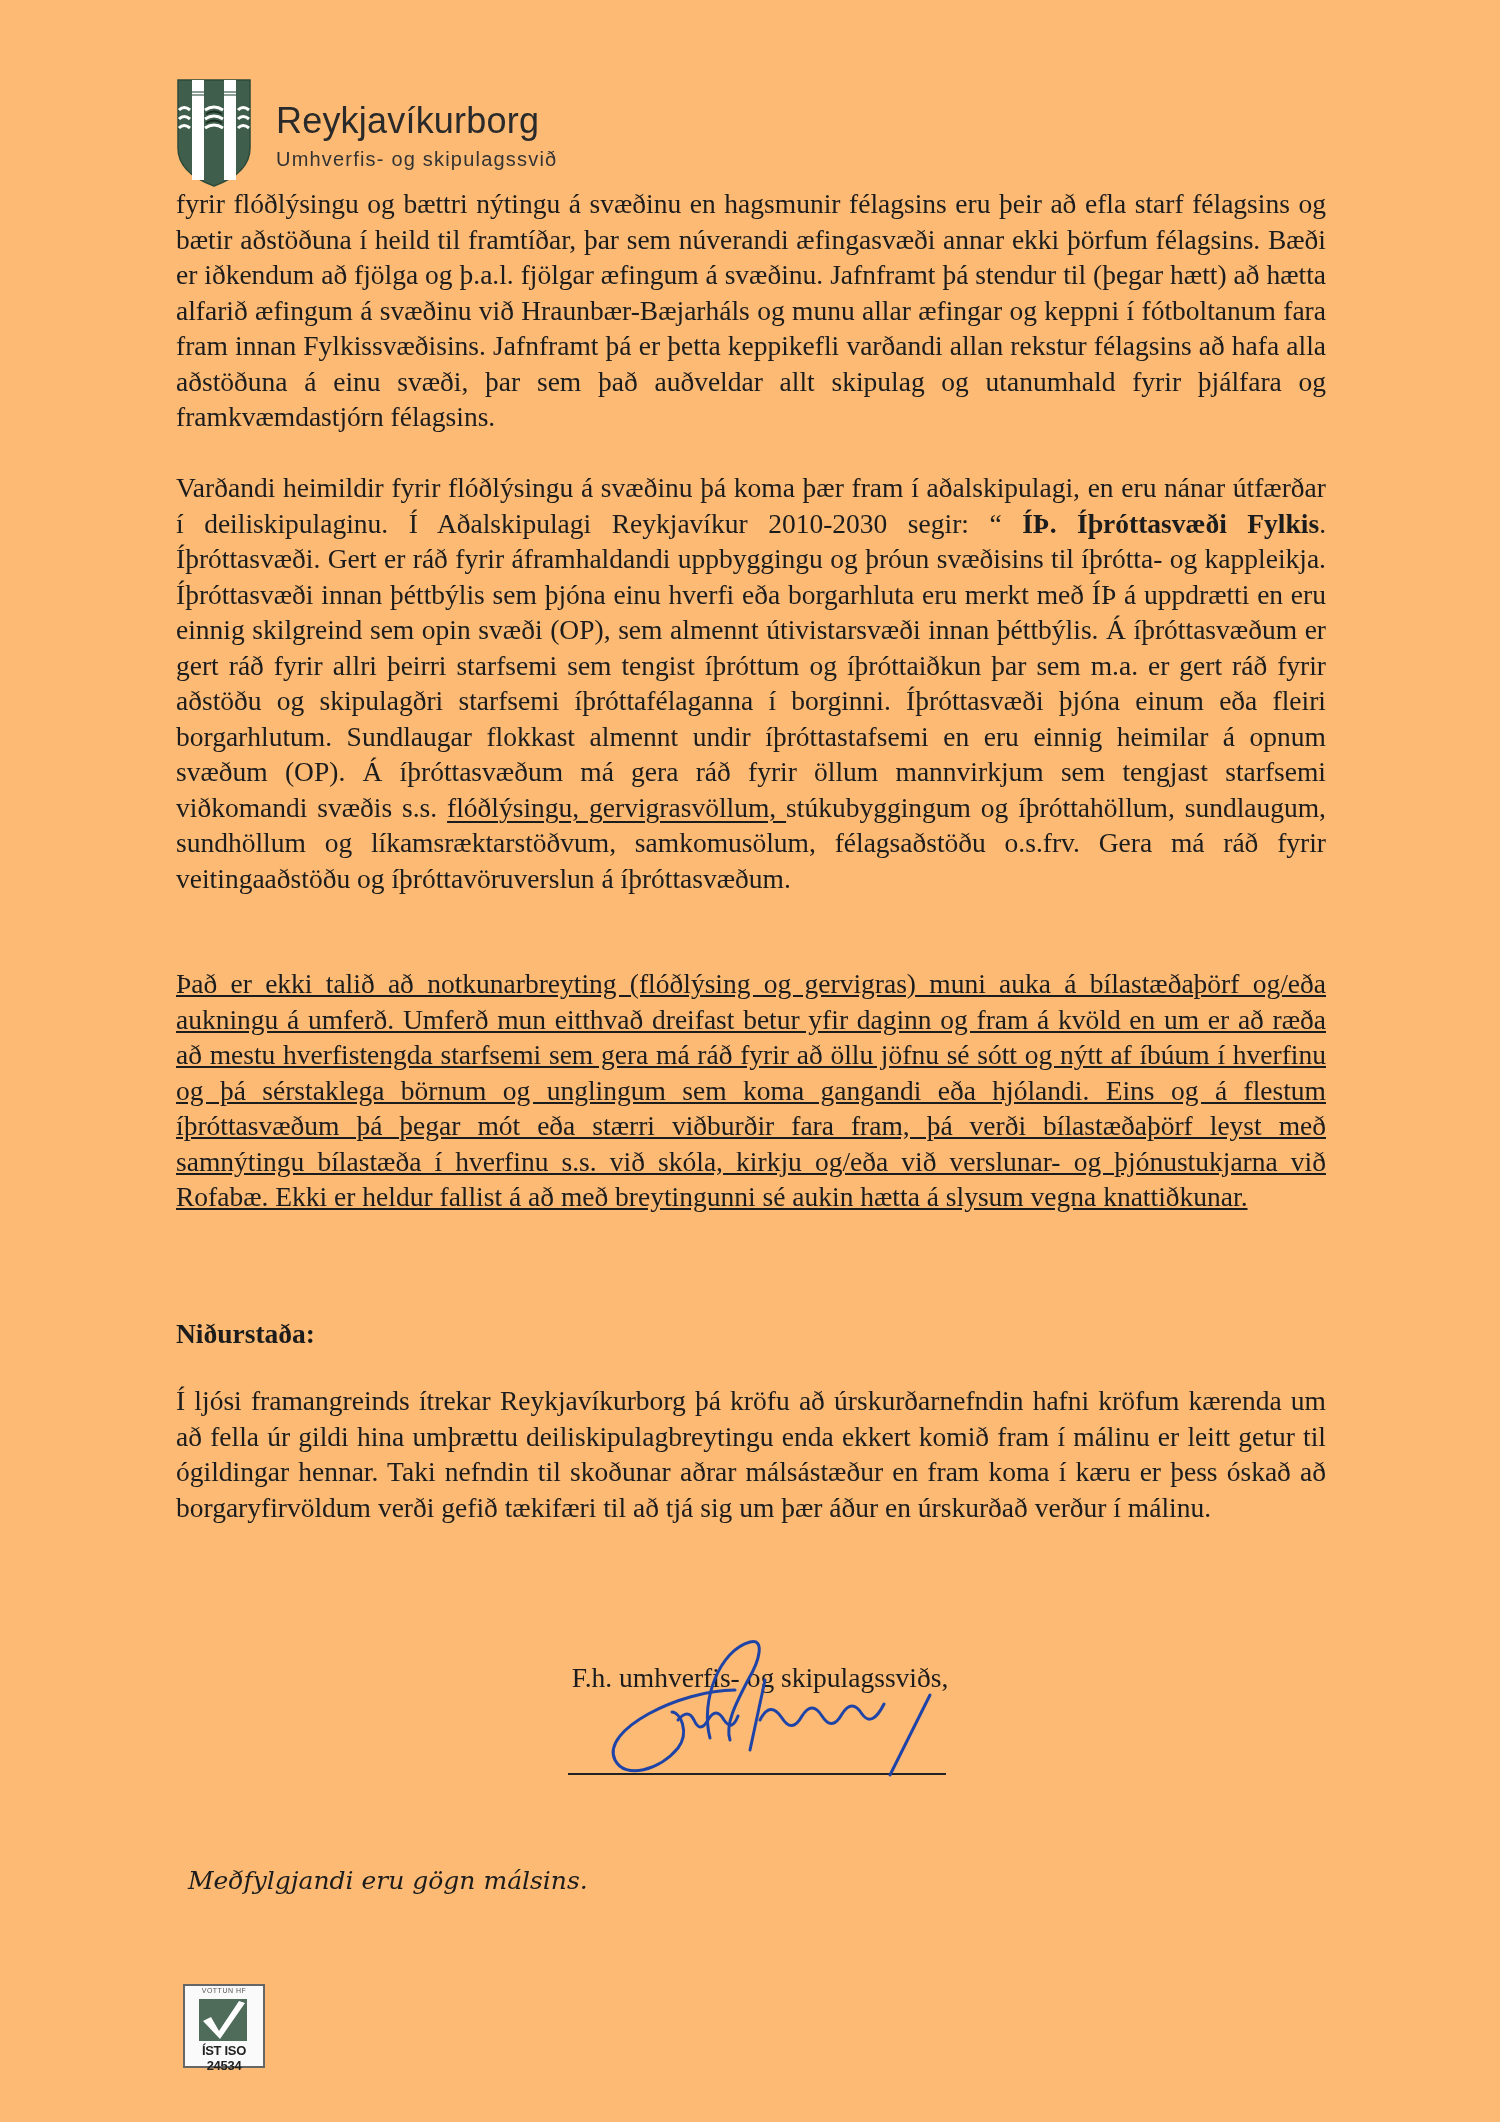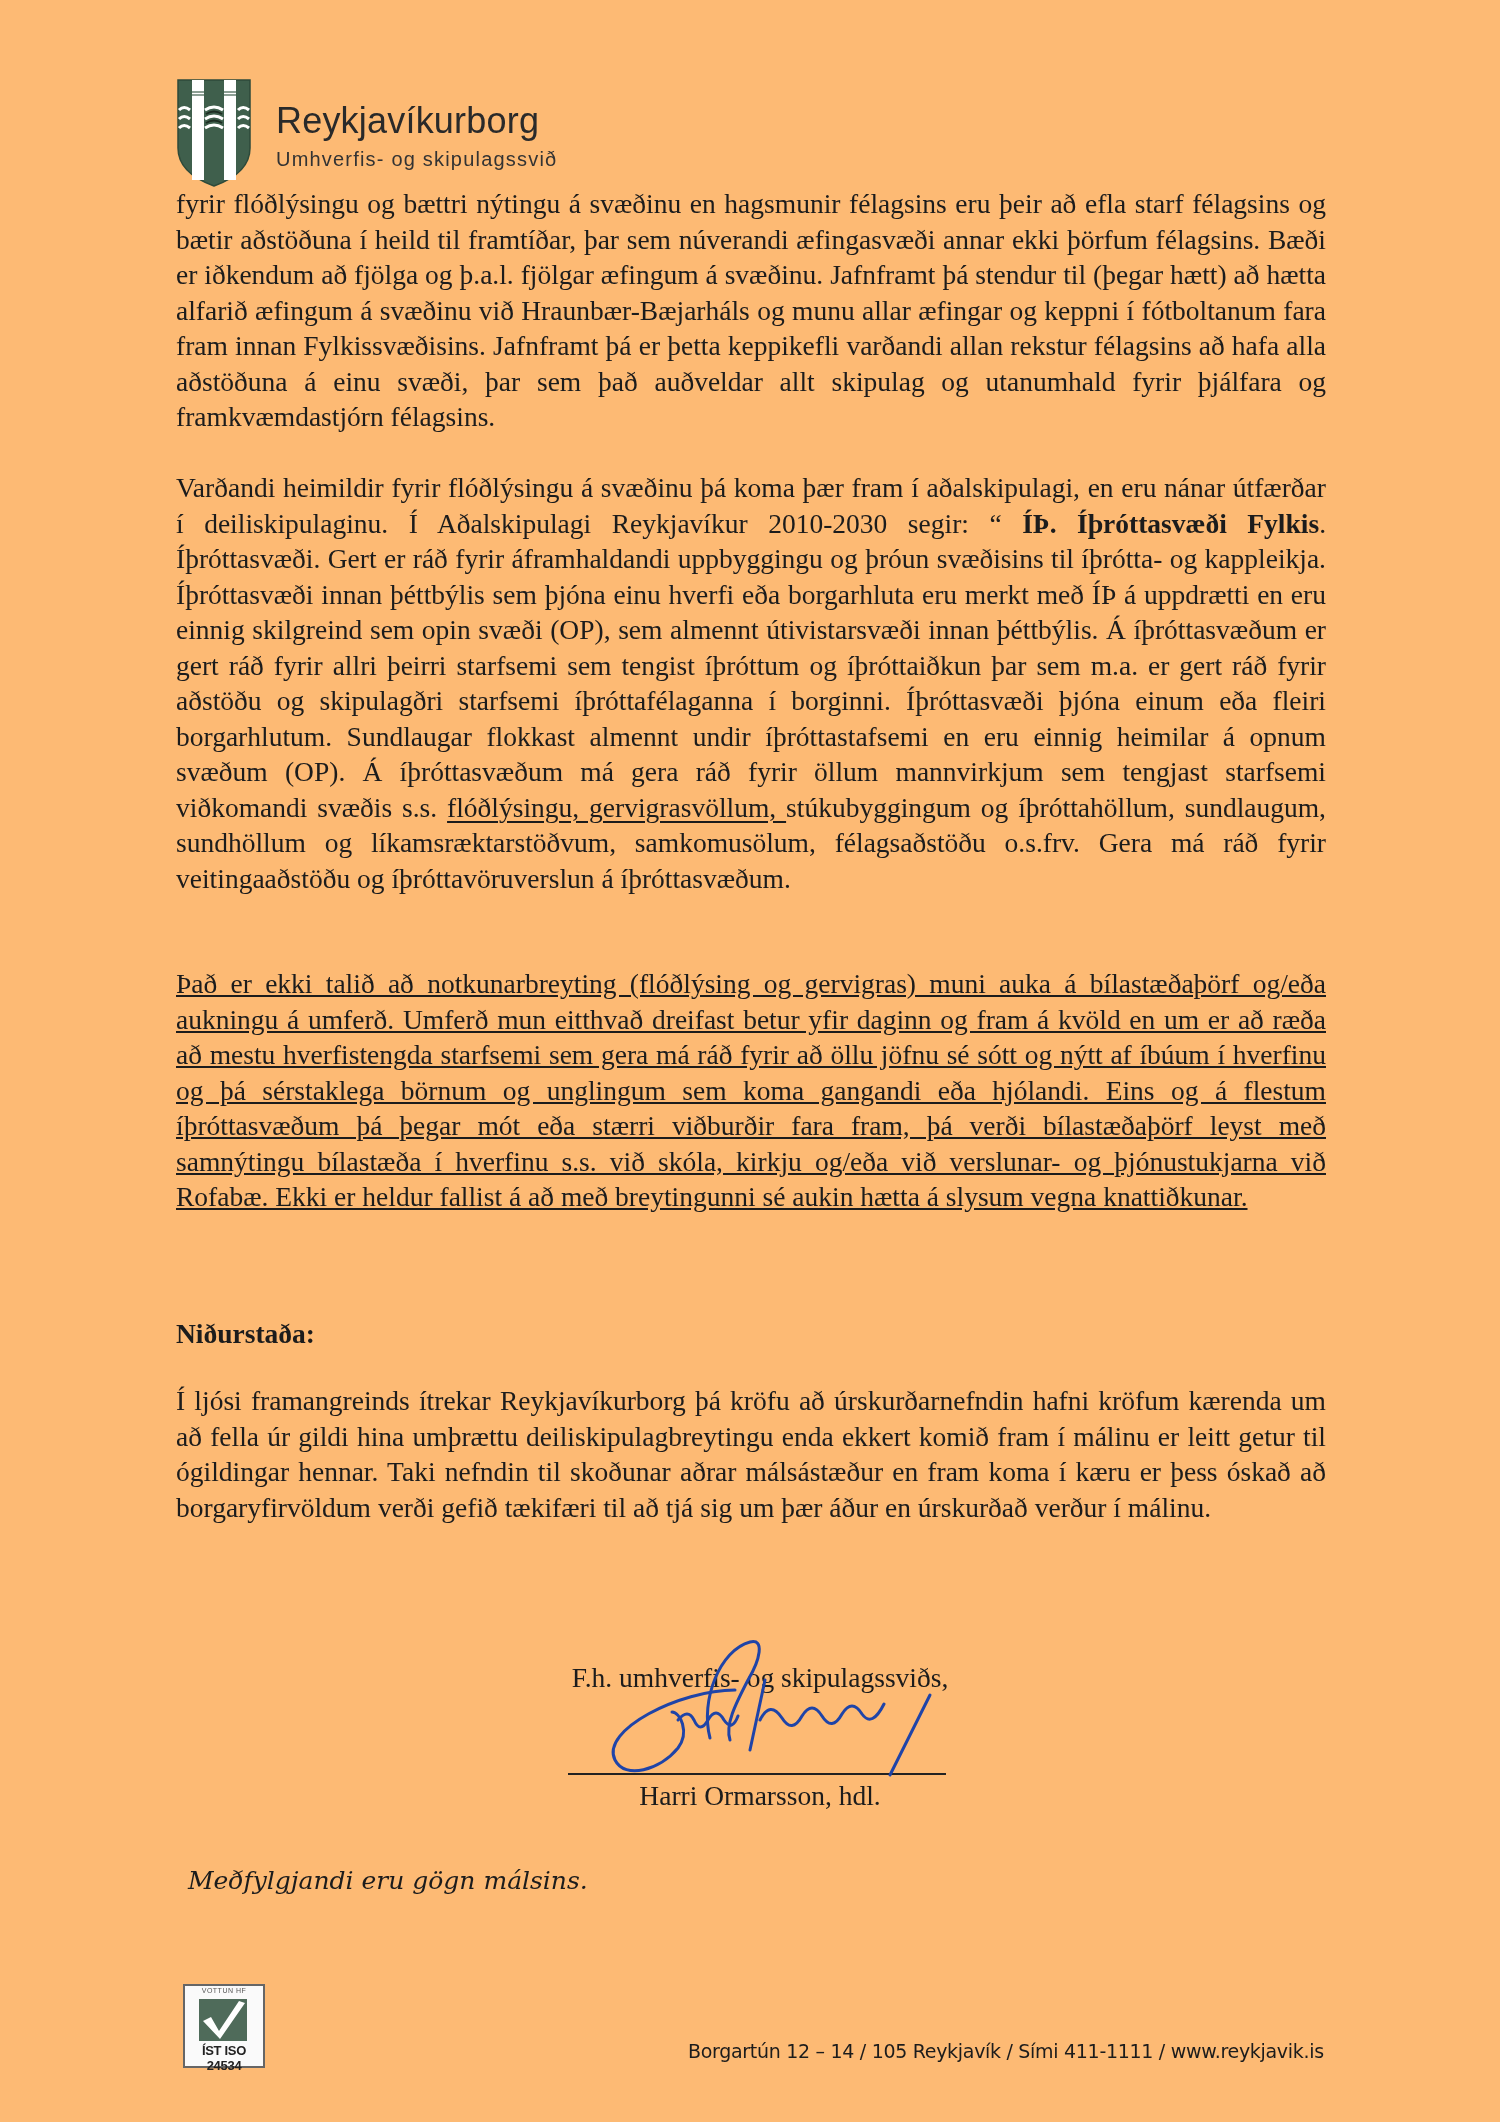--- a/index.html
+++ b/index.html
@@ -88,21 +88,20 @@
 
   <div class="heading">Niðurstaða:</div>
 
   <div class="body-text p4">
     <p>Í ljósi framangreinds ítrekar Reykjavíkurborg þá kröfu að úrskurðarnefndin hafni kröfum kærenda um að fella úr gildi hina umþrættu deiliskipulagbreytingu  enda ekkert komið fram í málinu er leitt getur til ógildingar hennar.  Taki nefndin til skoðunar aðrar málsástæður en fram koma í kæru er þess óskað að borgaryfirvöldum verði gefið tækifæri til að tjá sig um þær áður en úrskurðað verður í málinu.</p>
   </div>
 
   <div class="sig-block">
     <div class="sig-line1">F.h. umhverfis- og skipulagssviðs,</div>
     <div class="sig-rule"></div>
-    <div class="sig-name">Harri Ormarsson, hdl.</div>
     <svg class="signature-scribble" viewBox="0 0 420 170">
       <g fill="none" stroke="#1f44a8" stroke-width="3" stroke-linecap="round" stroke-linejoin="round">
         <path d="M150 118 C 140 80, 160 30, 190 22 C 205 18, 200 40, 188 60 C 175 85, 165 105, 170 120"></path>
         <path d="M175 70 C 120 70, 40 110, 55 140 C 65 160, 100 150, 118 128 C 130 112, 120 92, 112 92"></path>
         <path d="M118 100 q 10 -12 16 0 q 6 14 14 0 q 8 -14 16 0 q 8 12 14 -4"></path>
         <path d="M190 130 L 205 60"></path>
         <path d="M200 100 q 10 -20 22 -2 q 10 16 20 -2 q 10 -16 20 0 q 10 16 20 -2 q 10 -16 20 0 q 10 14 22 -10"></path>
         <path d="M370 75 L 330 155"></path>
       </g>
     </svg>
@@ -113,15 +112,14 @@
   <div class="iso-badge">
     <div class="iso-top">VOTTUN HF</div>
     <div class="iso-check">
       <svg width="48" height="42" viewBox="0 0 48 42">
         <path d="M4 22 L12 18 L20 32 L40 2 L46 4 L21 40 Z" fill="#ffffff"></path>
       </svg>
     </div>
     <div class="iso-bottom">ÍST ISO 24534</div>
   </div>
 
-  <div class="footer-address">Borgartún 12 – 14 / 105 Reykjavík / Sími 411-1111 / www.reykjavik.is</div>
 
 </div>
 
 </body></html>

